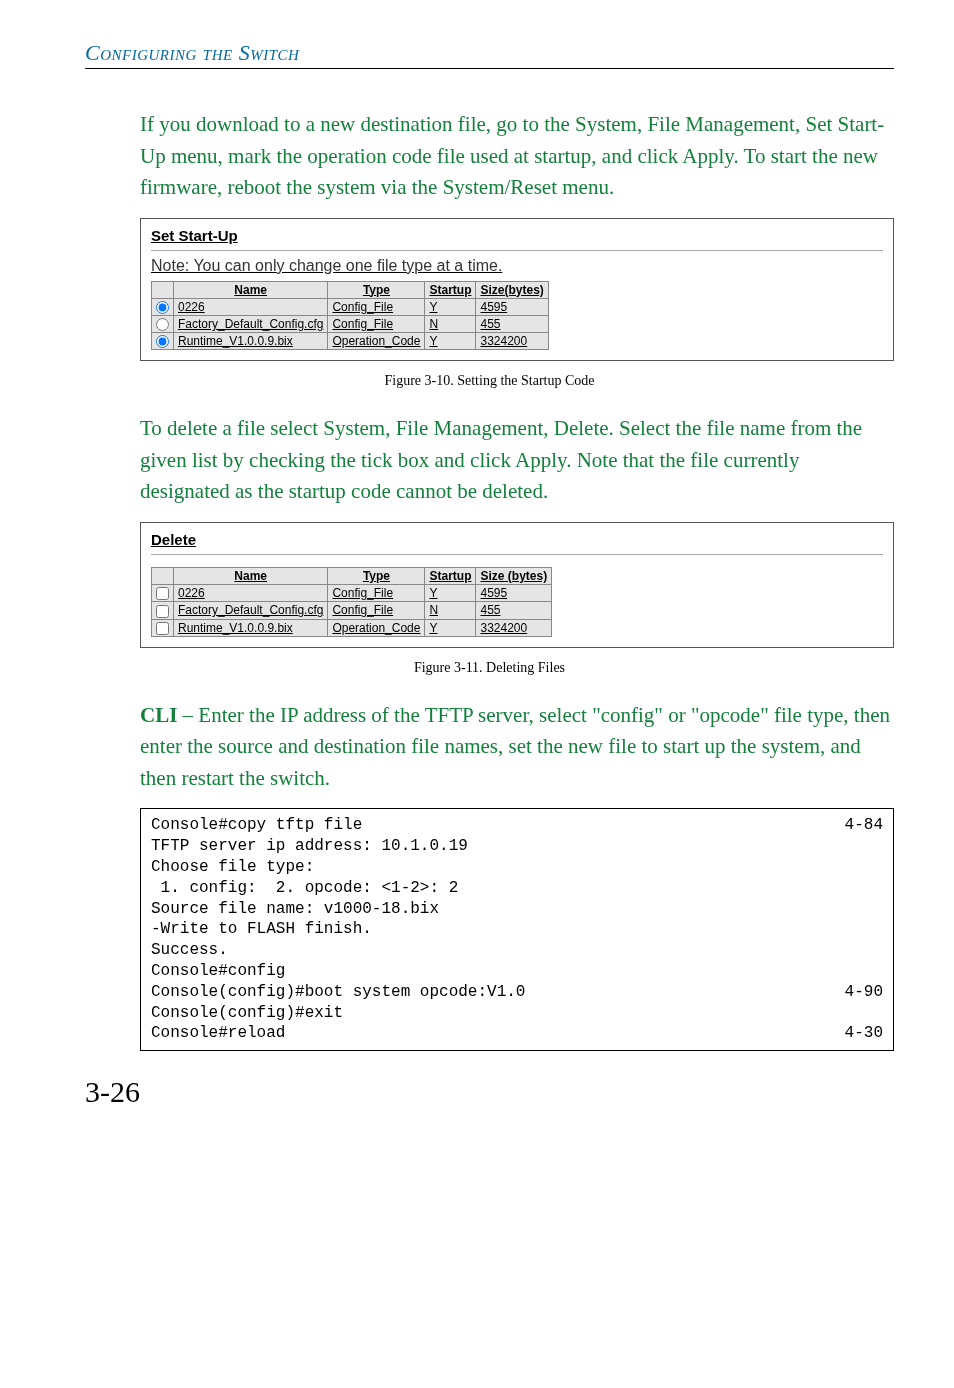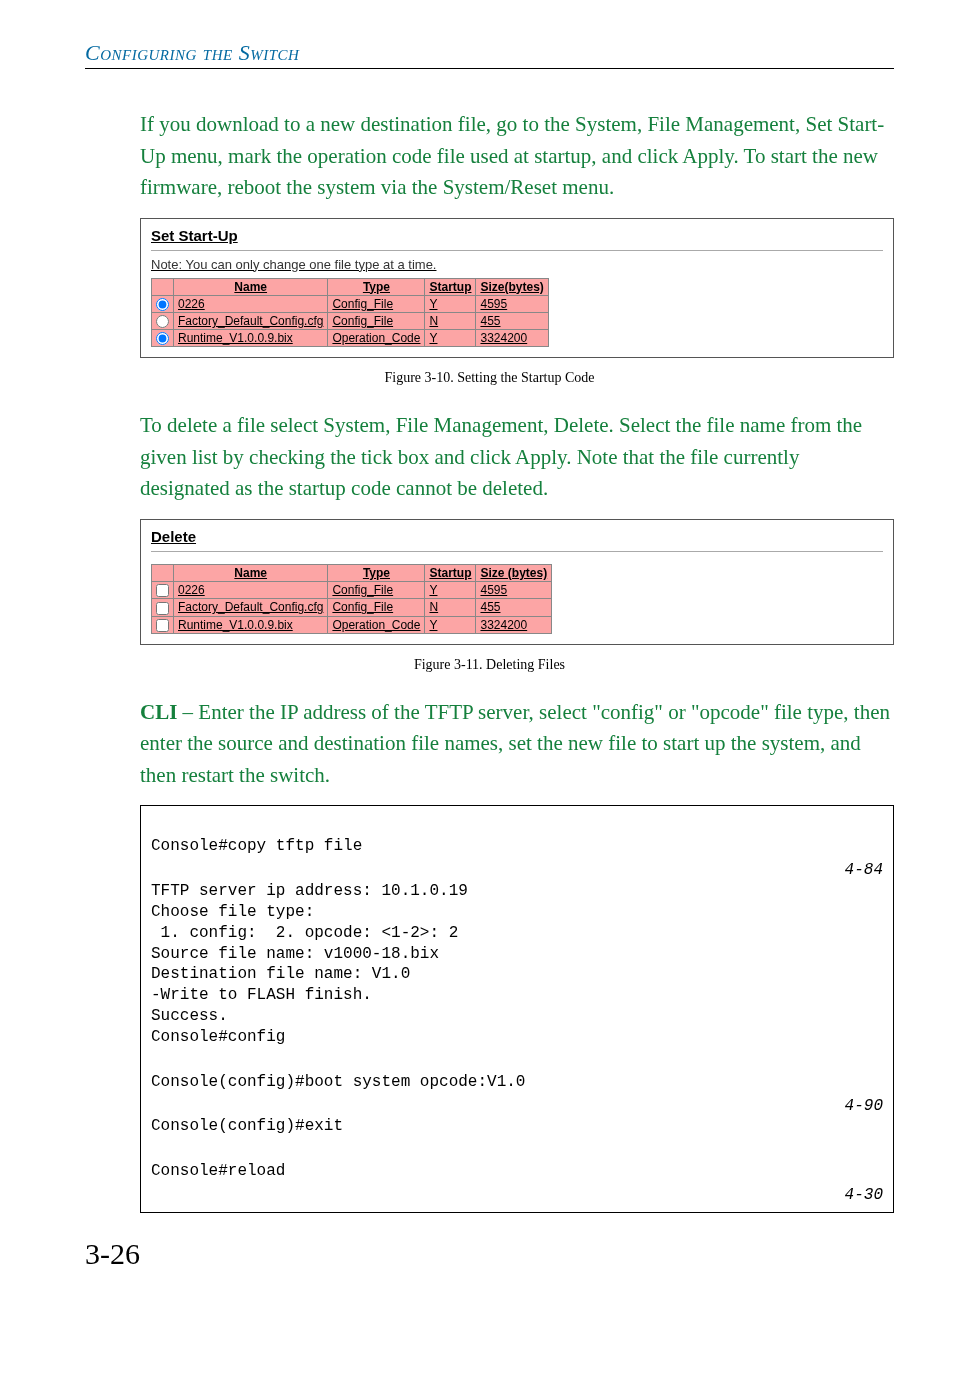--- a/index.html
+++ b/index.html
@@ -34,27 +34,27 @@
       font-family: Arial, Helvetica, sans-serif;
       font-size: 13px;
       text-decoration: underline;
     }
     .fig-title {
       font-weight: bold;
       font-size: 15px;
       margin-bottom: 6px;
     }
     .fig-title + hr { border: none; border-top: 1px solid #aaa; margin-bottom: 6px; }
-    .fig-note { font-size: 13px; color: #333; margin-bottom: 6px; }
+    .fig-note { font-size: 16px; color: #333; margin-bottom: 6px; }
     table.screen { border-collapse: collapse; font-size: 12px; }
     table.screen th, table.screen td {
       border: 1px solid #888;
       padding: 1px 4px;
       text-align: left;
-      background: #fca5a5;
+      background: #e5e5e5;
       font-weight: normal;
       white-space: nowrap;
     }
     table.screen th {
       text-align: center;
       font-weight: bold;
     }
     .radio-cell, .check-cell { text-align: center; }
     .caption {
       text-align: center;
@@ -65,23 +65,23 @@
     }
     .cli-box {
       margin-left: 55px;
       border: 1px solid #000;
       padding: 6px 10px;
       font-family: 'Courier New', Courier, monospace;
       font-size: 16px;
       line-height: 1.3;
       margin-bottom: 24px;
     }
-    .cli-line { display: flex; align-items: center; }
+    .cli-line { display: flex; }
     .cli-text { flex: 1; white-space: pre; }
-    .cli-ref { font-style: italic; padding-left: 8px; margin-top: 48px; }
+    .cli-ref { padding-left: 8px; }
     .page-num {
       font-size: 30px;
       font-family: Georgia, 'Times New Roman', serif;
       margin-top: 10px;
     }
     input[type=radio], input[type=checkbox] {
       margin: 0;
       vertical-align: middle;
     }
   </style>
@@ -188,23 +188,20 @@
     <div class="cli-line">
       <span class="cli-text">Choose file type:</span>
     </div>
     <div class="cli-line">
       <span class="cli-text"> 1. config:  2. opcode: &lt;1-2&gt;: 2</span>
     </div>
     <div class="cli-line">
       <span class="cli-text">Source file name: v1000-18.bix</span>
     </div>
     <div class="cli-line">
-      <span class="cli-text">Destination file name: V1.0</span>
-    </div>
-    <div class="cli-line">
       <span class="cli-text">-Write to FLASH finish.</span>
     </div>
     <div class="cli-line">
       <span class="cli-text">Success.</span>
     </div>
     <div class="cli-line">
       <span class="cli-text">Console#config</span>
     </div>
     <div class="cli-line">
       <span class="cli-text">Console(config)#boot system opcode:V1.0</span>

